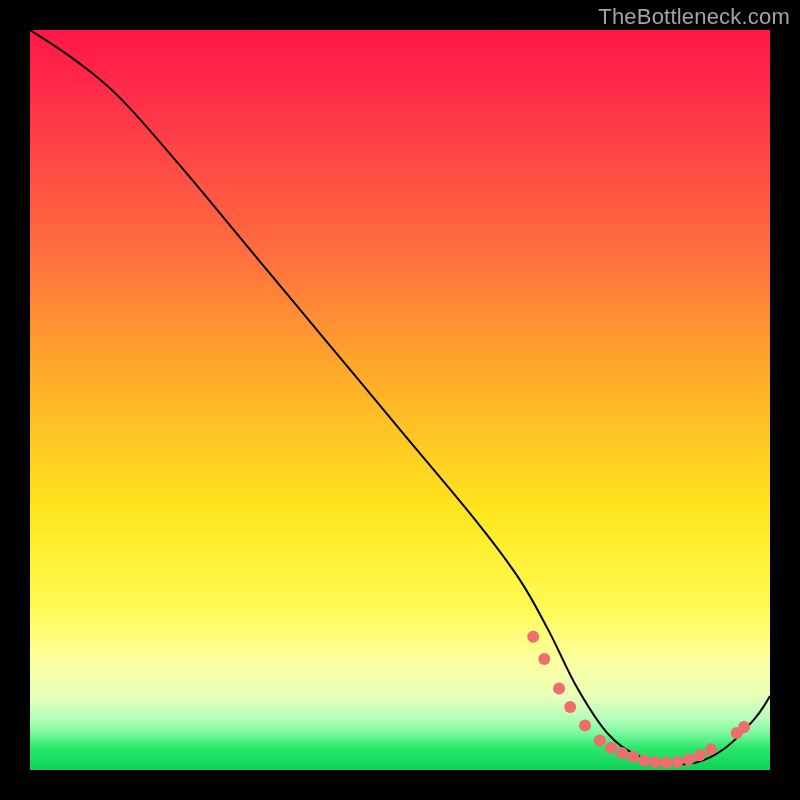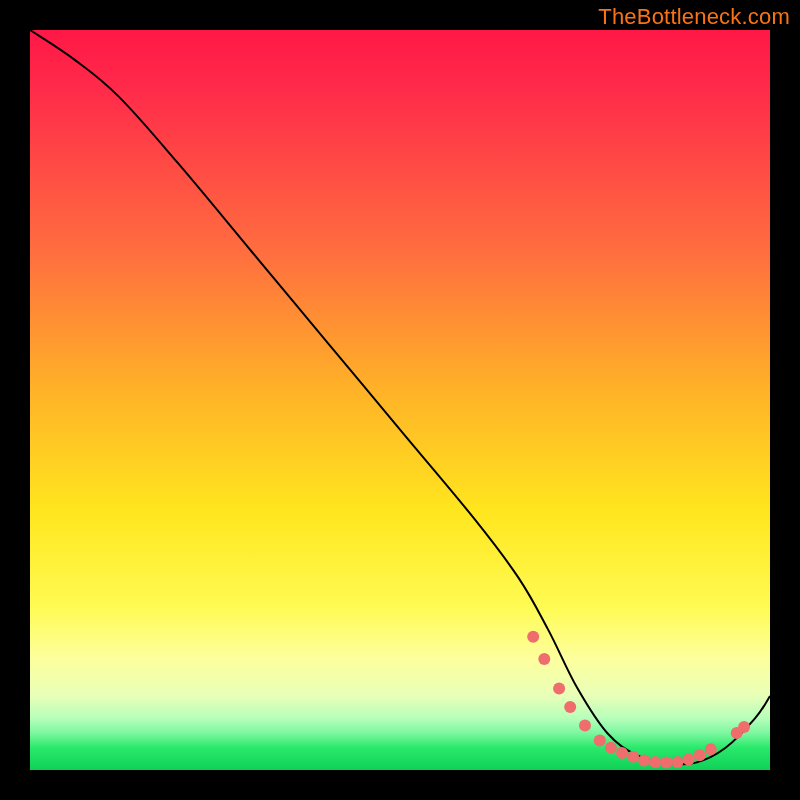--- a/index.html
+++ b/index.html
@@ -14,21 +14,21 @@
   .frame {
     position: relative;
     width: 800px;
     height: 800px;
     background: #000;
   }
   .watermark {
     position: absolute;
     top: 4px;
     right: 10px;
-    color: #f97316;
+    color: #a3a3a3;
     font-size: 22px;
     font-weight: 500;
     letter-spacing: 0.2px;
     user-select: none;
   }
   .plot {
     position: absolute;
     left: 30px;
     top: 30px;
     width: 740px;

